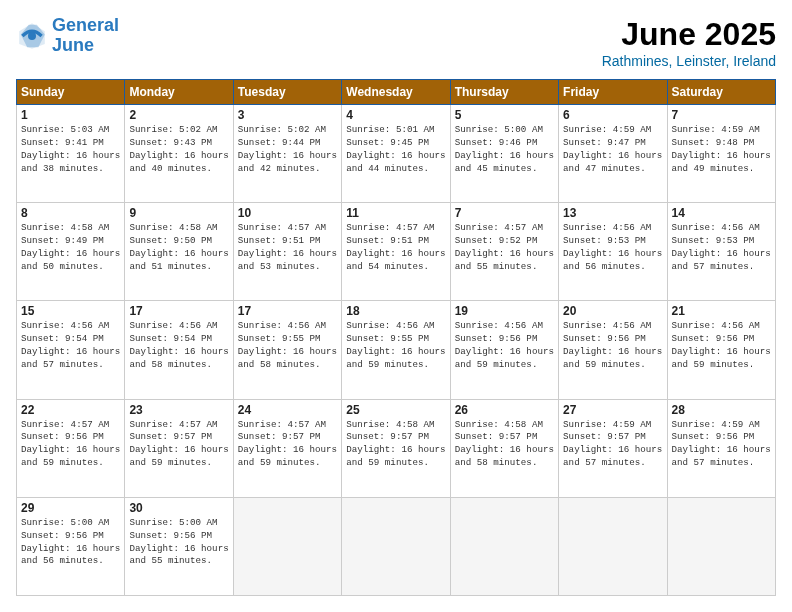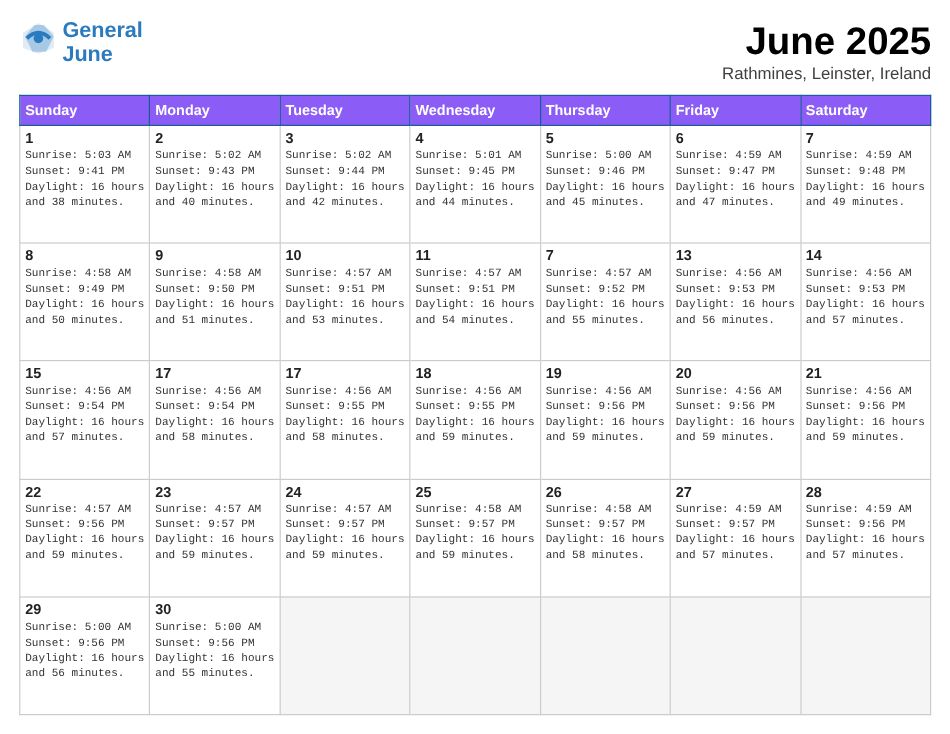--- a/index.html
+++ b/index.html
@@ -18,21 +18,21 @@
       flex-direction: column;
     }
     .header {
       display: flex;
       justify-content: space-between;
       align-items: flex-start;
       margin-bottom: 10px;
     }
     .logo {
       display: flex;
-      align-items: flex-start;
+      align-items: center;
       gap: 4px;
     }
     .logo-text {
       font-size: 18px;
       font-weight: bold;
       color: #1a3a5c;
       line-height: 1.1;
     }
     .logo-text span {
       color: #2a7abf;
@@ -44,32 +44,32 @@
     .title-block {
       text-align: right;
     }
     .month-title {
       font-size: 32px;
       font-weight: bold;
       color: #000000;
     }
     .location {
       font-size: 14px;
-      color: #404040;
+      color: #0369a1;
       text-align: center;
     }
     .calendar {
       flex: 1;
       border: 1px solid #ccc;
       border-collapse: collapse;
       width: 100%;
       table-layout: fixed;
     }
     .calendar th {
-      background: #8b5cf6;
+      background: #a16207;
       color: #fff;
       font-size: 12px;
       font-weight: bold;
       padding: 5px 4px;
       text-align: left;
       border: 1px solid #1a5a9f;
     }
     .calendar td {
       border: 1px solid #ccc;
       vertical-align: top;

